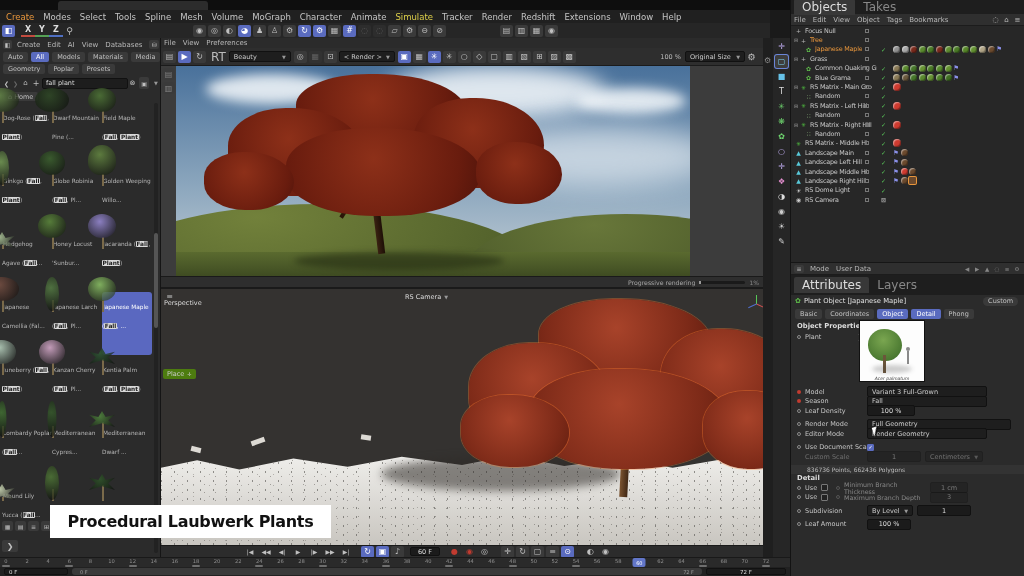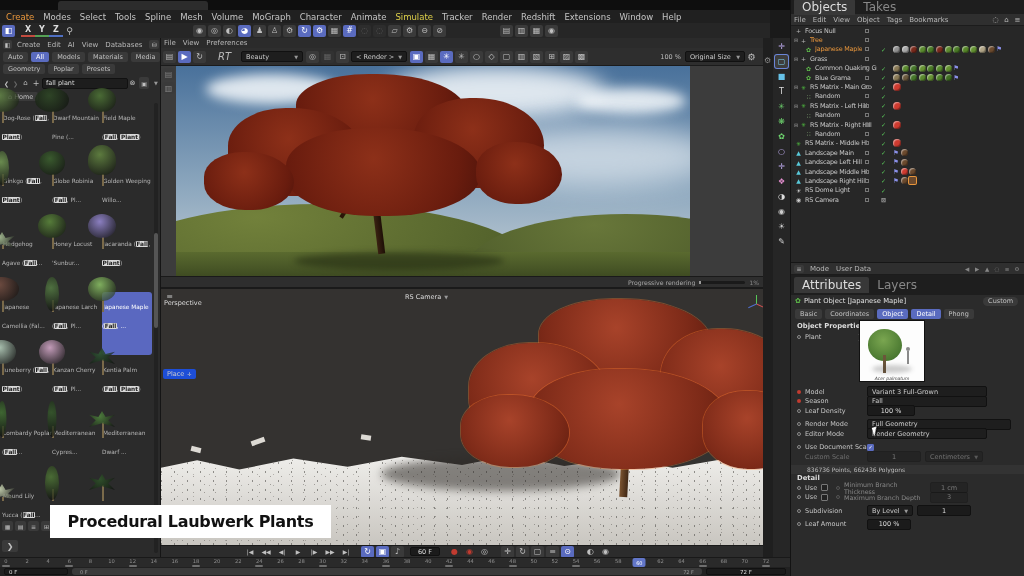--- a/index.html
+++ b/index.html
@@ -257,21 +257,21 @@
       <span class="smitem">File</span>
       <span class="smitem">View</span>
       <span class="smitem">Preferences</span>
     </div>
   <div class="abs row" id="rv-toolbar">
     <span id="rvicons1" class="row">
         <span class="ib">▤</span>
         <span class="ib blue">▶</span>
         <span class="ib">↻</span>
       </span>
-    <span style="font-size:10px;font-style:italic;color:#bbb;margin:0 10px">RT</span>
+    <span style="font-size:12px;color:#bbb;margin:0 3px">RT</span>
     <span class="dd" style="width:62px">
         <span>Beauty</span>
         <span class="caret">▼</span>
       </span>
     <span id="rvicons2" class="row" style="margin-left:3px">
         <span class="ib">◎</span>
         <span class="ib dim">▦</span>
         <span class="ib">⊡</span>
       </span>
     <span class="dd" style="width:56px">
@@ -359,21 +359,21 @@
         <div class="pblob" style="left:0;top:96px;width:108px;height:72px"></div>
         <div class="pblob" style="left:242px;top:92px;width:98px;height:78px"></div>
       </div>
     </div>
     <span class="ib plain abs" style="left:2px;top:1px;font-size:8px">≡</span>
     <span class="abs" style="left:3px;top:10px;font-size:6.5px;color:#ddd">Perspective</span>
     <span class="abs row" style="left:244px;top:4px;font-size:6.5px;color:#ddd">
         <span>RS Camera</span>
         <span class="caret">▼</span>
       </span>
-    <span class="abs row" style="left:2px;top:80px;background:#1d4ed8;border-radius:2px;padding:1px 4px;font-size:6.5px;color:#ccc">
+    <span class="abs row" style="left:2px;top:80px;background:#4d7c0f;border-radius:2px;padding:1px 4px;font-size:6.5px;color:#ccc">
         <span>Place</span>
         <span style="margin-left:3px;font-size:5px">✛</span>
       </span>
     <span class="abs" style="left:588px;top:6px;width:14px;height:14px">
       <span class="gizmo-line" style="left:7px;top:0;background:#57c757"></span>
       <span class="gizmo-line" style="left:7px;top:0;background:#d05050;transform:rotate(115deg)"></span>
       <span class="gizmo-line" style="left:7px;top:0;background:#5070d0;transform:rotate(-115deg)"></span>
     </span>
   </div>
 

